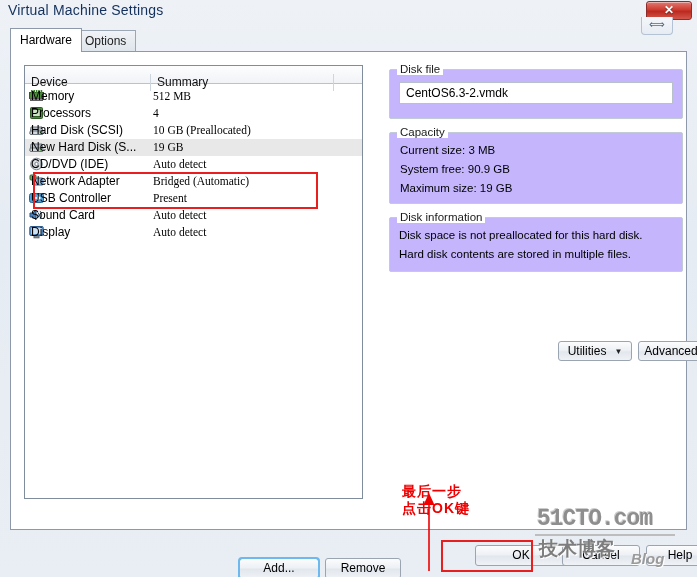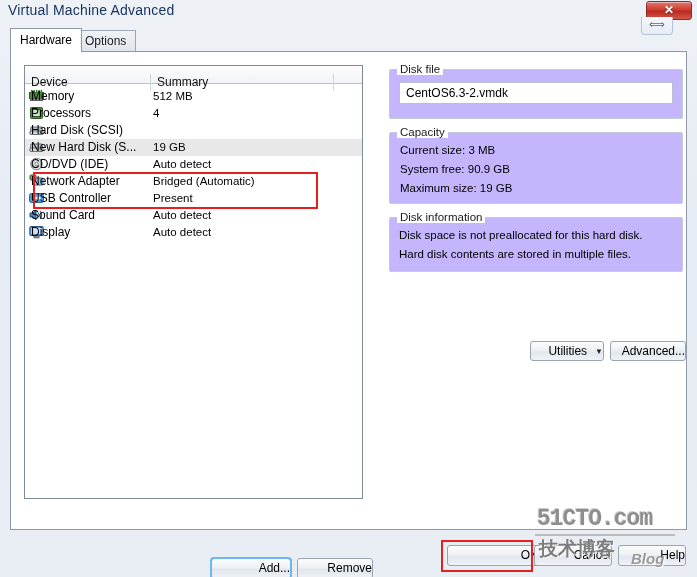--- a/index.html
+++ b/index.html
@@ -167,20 +167,21 @@
     height: 17px; line-height: 17px;
     font-size: 12px;
     white-space: nowrap;
   }
   .dev-summary {
     position: absolute;
     left: 128px; top: 0;
     height: 17px; line-height: 17px;
     font-size: 11.5px;
     white-space: nowrap;
+    font-family: Liberation Serif, serif;
   }
 
   
   #hd-highlight-box {
     position: absolute;
     left: 22px; top: 120px;
     width: 285px; height: 37px;
     border: 2px solid #e81f1f;
     box-sizing: border-box;
     pointer-events: none;
@@ -196,25 +197,26 @@
   #remove-button {
     position: absolute;
     left: 286px; top: 506px;
     width: 76px; height: 21px;
   }
   .winbtn {
     border: 1px solid #9aa5b1;
     border-radius: 3px;
     background: linear-gradient(180deg,#fbfcfd 0%,#eef1f5 45%,#e2e7ee 55%,#eff2f6 100%);
     font-size: 12px;
-    text-align: right;
+    text-align: center;
     box-sizing: border-box;
     color: #000;
     line-height: 19px;
     white-space: nowrap;
+    margin-left: 28px;
   }
   .winbtn.focused {
     outline: 2px solid #6cb8ef;
     outline-offset: -1px;
     border-color: #5a9fd4;
   }
 
   
   .groupbox {
     position: absolute;
@@ -385,21 +387,21 @@
     text-shadow: 1px 1px 0 #ffffff;
     white-space: nowrap;
   }
 </style>
 </head>
 <body>
 
 <div id="window">
 
   <div id="titlebar">
-    <div id="title-text">Virtual Machine Advanced</div>
+    <div id="title-text">Virtual Machine Settings</div>
     <div id="close-button">
       <div id="close-icon">✕</div>
     </div>
     <div id="resize-widget">
       <div id="resize-arrow-icon">⟺</div>
     </div>
   </div>
 
   <div id="tabstrip">
     <div class="tab active">Hardware</div>
@@ -444,20 +446,21 @@
 
       <div class="device-row" style="top:56px">
         <span class="dev-icon">
           <svg width="15" height="14" viewBox="0 0 15 14">
               <path d="M2 4 L13 4 L14 11 L1 11 Z" fill="#b8bfc7" stroke="#6d757e"></path>
               <rect x="1" y="8" width="13" height="3.5" rx="1" fill="#d3d8dd" stroke="#6d757e"></rect>
               <circle cx="11.5" cy="9.8" r="1" fill="#58b14a"></circle>
             </svg>
         </span>
         <span class="dev-label">Hard Disk (SCSI)</span>
+        <span class="dev-summary">10 GB (Preallocated)</span>
       </div>
 
       <div class="device-row selected" style="top:73px">
         <span class="dev-icon">
           <svg width="15" height="14" viewBox="0 0 15 14">
               <path d="M2 4 L13 4 L14 11 L1 11 Z" fill="#b8bfc7" stroke="#6d757e"></path>
               <rect x="1" y="8" width="13" height="3.5" rx="1" fill="#d3d8dd" stroke="#6d757e"></rect>
               <circle cx="11.5" cy="9.8" r="1" fill="#58b14a"></circle>
             </svg>
         </span>
@@ -553,20 +556,28 @@
     <div class="winbtn" id="remove-button">Remove</div>
   </div>
 
   <div id="footer">
     <div class="winbtn" id="ok-button">OK</div>
     <div class="winbtn" id="cancel-button">Cancel</div>
     <div class="winbtn" id="help-button">Help</div>
     <div id="ok-highlight-box"></div>
   </div>
 
+  <div id="annotation">
+    <div id="annotation-line1">最后一步</div>
+    <div id="annotation-line2">点击OK键</div>
+    <svg id="annotation-arrow-icon" viewBox="0 0 14 82">
+      <path d="M7 82 L7 14" stroke="#ee0000" stroke-width="1.6" fill="none"></path>
+      <path d="M7 4 L1.5 16 L12.5 16 Z" fill="#ee0000"></path>
+    </svg>
+  </div>
 
   <div id="watermark">
     <div id="watermark-main">51CTO.com</div>
     <div id="watermark-rule"></div>
     <div id="watermark-sub">技术博客</div>
     <div id="watermark-blog">Blog</div>
   </div>
 
 </div>
 

